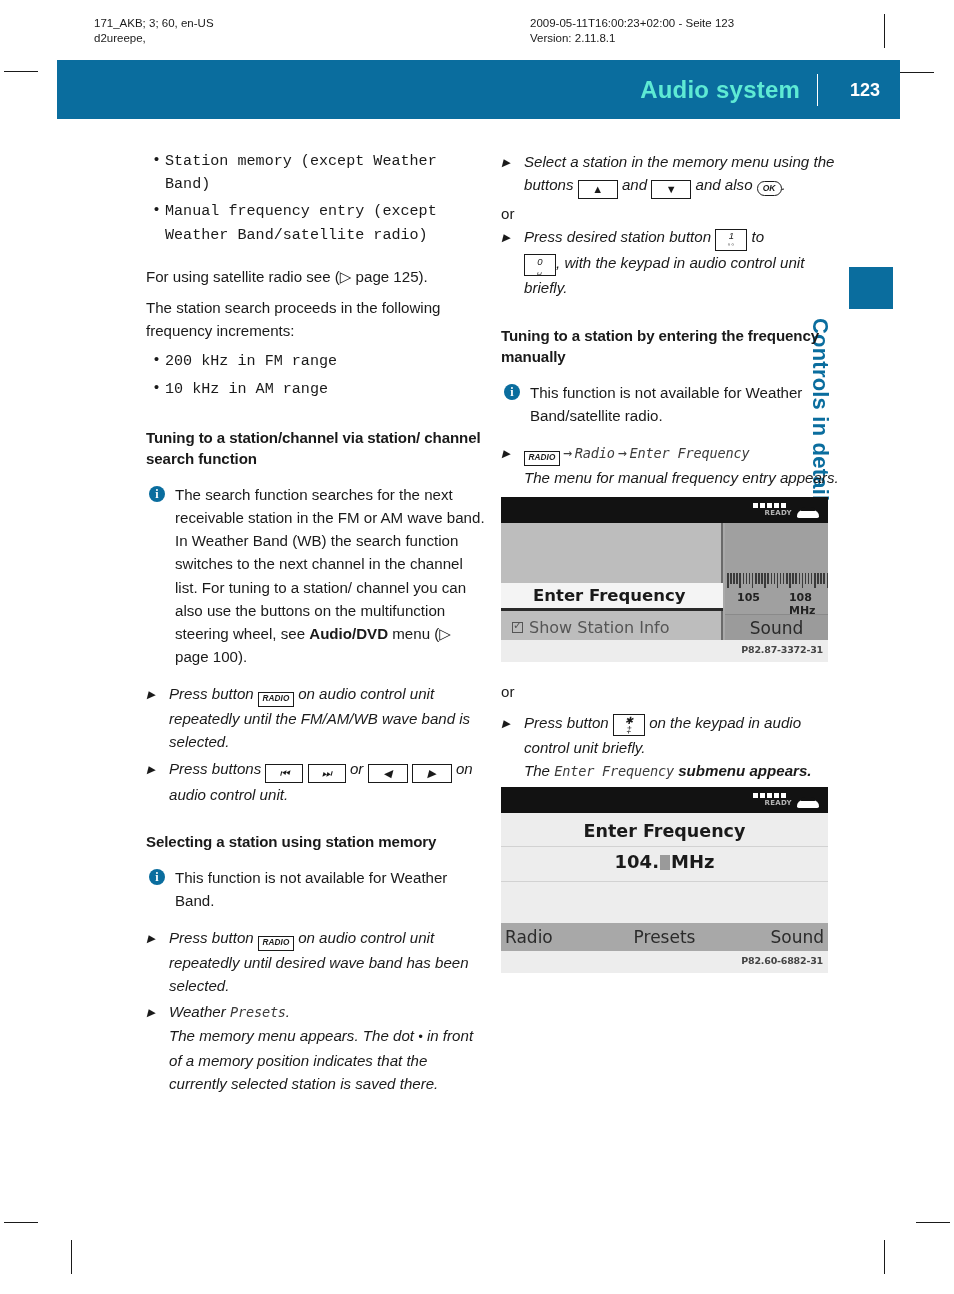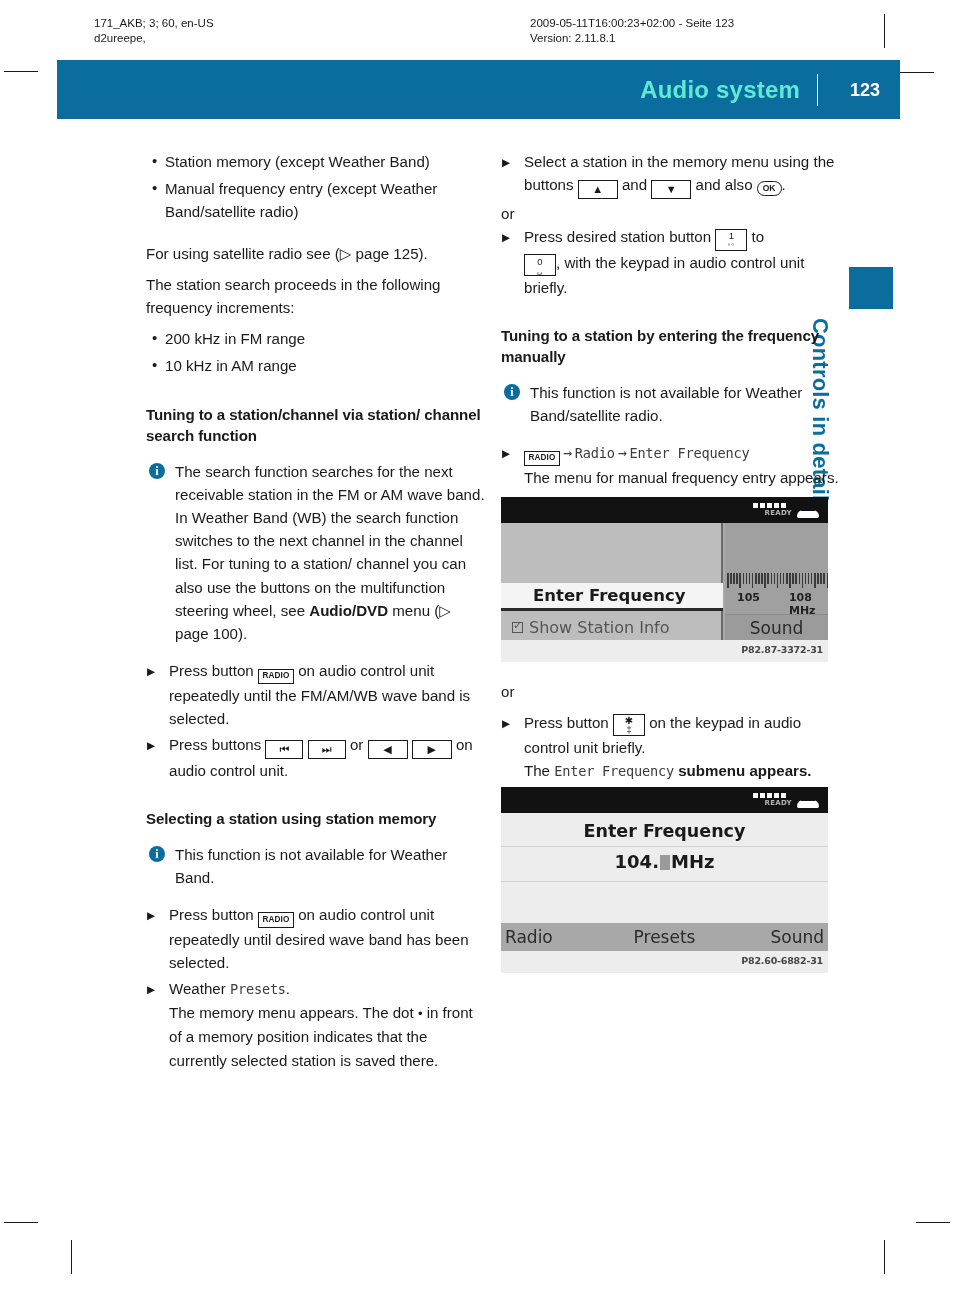--- a/index.html
+++ b/index.html
@@ -77,28 +77,28 @@
   .gap  { height: 14px; }
   .gap-s{ height: 8px;  }
   .gap-l{ height: 22px; }
 
   h3.sub {
     font-size: 15.1px; font-weight: bold; line-height: 21px;
     margin: 0; letter-spacing: -0.1px;
   }
 
   
-  .bullet { position: relative; padding-left: 19px; margin: 0 0 4px 0; }
+  .bullet { position: relative; padding-left: 19px; margin: 0 0 4px 0; font-family: Liberation Mono, monospace; }
   .bullet::before {
     content: "•"; position: absolute; left: 6px; top: -1px;
     font-size: 15px; color: #1a1a1a;
   }
 
   
-  .step { position: relative; padding-left: 23px; margin: 0 0 3px 0; }
+  .step { position: relative; padding-left: 23px; margin: 0 0 3px 0; font-style: italic; }
   .step::before {
     content: "\25B6"; position: absolute; left: 1px; top: 1px;
     font-size: 10.5px; color: #1a1a1a;
   }
   .step-cont { padding-left: 23px; }
 
   
   .note { position: relative; padding-left: 29px; }
   .note-icon {
     position: absolute; left: 3px; top: 3px;

